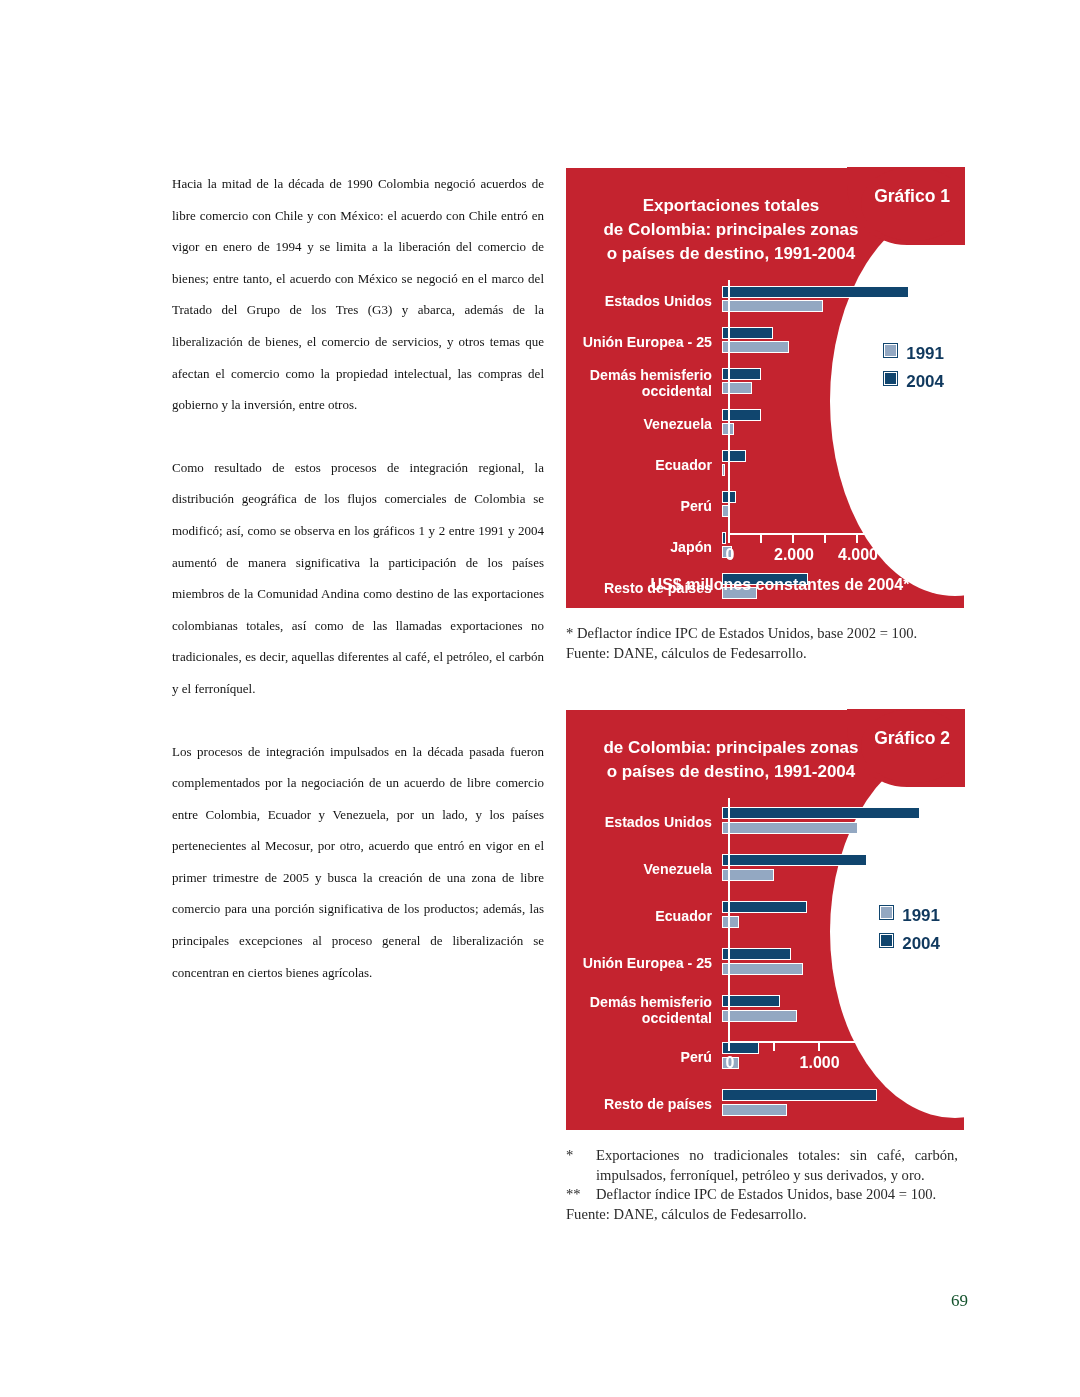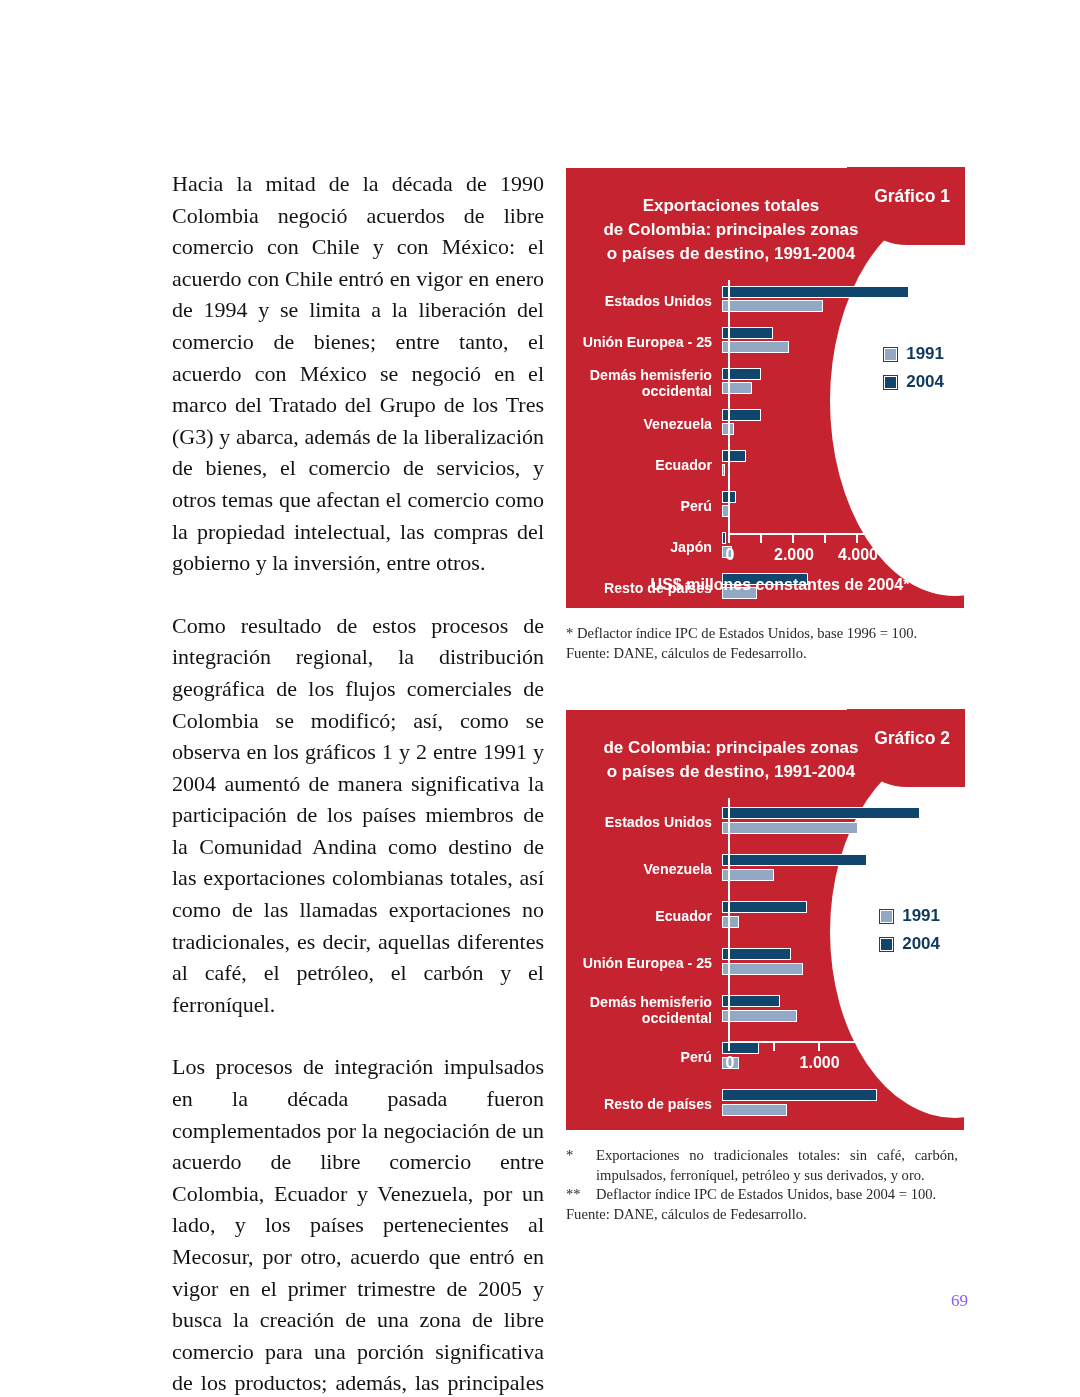--- a/index.html
+++ b/index.html
@@ -8,21 +8,21 @@
     font-family:"Liberation Serif", serif;color:#1a1a1a;
   }
   .page{position:absolute;inset:0;}
 
   
   .text-col{
     position:absolute;left:172px;top:168px;width:372px;
   }
   .para{
     font-family:"Liberation Serif", serif;
-    font-size:22px;line-height:31.6px;
+    font-size:13px;line-height:31.6px;
     text-align:justify;text-justify:inter-word;
     margin:0 0 31px 0;color:#131313;
   }
   .para:last-child{margin-bottom:12px;}
 
   
   .chart-col{position:absolute;left:566px;top:168px;width:400px;}
 
   .panel{
     position:relative;width:398px;
@@ -119,21 +119,21 @@
     font-weight:bold;font-size:16px;color:#ffffff;margin-top:4px;
     padding-left:30px;
   }
 
   
   .legend{
     position:absolute;z-index:6;right:20px;top:176px;
     font-family:"Liberation Sans", sans-serif;
   }
   .panel-2 .legend{top:196px;right:24px;}
-  .legend-item{display:flex;align-items:center;margin-bottom:8px;}
+  .legend-item{display:flex;align-items:flex-start;margin-bottom:8px;}
   .legend-swatch{
     width:13px;height:13px;border:1.5px solid #ffffff;
     outline:1px solid #10456e;margin-right:9px;box-sizing:border-box;
   }
   .legend-swatch.s1991{background:#93a8c2;}
   .legend-swatch.s2004{background:#10456e;}
   .legend-label{font-weight:bold;font-size:17px;color:#10395e;}
 
   
   .footnote{
@@ -141,21 +141,21 @@
     font-size:14.6px;line-height:19.5px;color:#2a2a2a;
     margin:16px 0 0 0;width:392px;
   }
   .fn-row{display:flex;}
   .fn-mark{width:30px;flex:none;}
   .fn-text{flex:1;text-align:justify;}
   .fn-plain{margin-top:0;}
 
   .page-number{
     position:absolute;right:112px;bottom:86px;
-    font-family:"Liberation Serif", serif;font-size:17px;color:#8b5cf6;
+    font-family:"Liberation Serif", serif;font-size:17px;color:#14532d;
   }
 </style>
 </head>
 <body>
 
 <div class="page">
 
   <div class="text-col">
     <p class="para">Hacia la mitad de la década de 1990 Colombia negoció acuerdos de libre comercio con Chile y con México: el acuerdo con Chile entró en vigor en enero de 1994 y se limita a la liberación del comercio de bienes; entre tanto, el acuerdo con México se negoció en el marco del Tratado del Grupo de los Tres (G3) y abarca, además de la liberalización de bienes, el comercio de servicios, y otros temas que afectan el comercio como la propiedad intelectual, las compras del gobierno y la inversión, entre otros.</p>
     <p class="para">Como resultado de estos procesos de integración regional, la distribución geográfica de los flujos comerciales de Colombia se modificó; así, como se observa en los gráficos 1 y 2 entre 1991 y 2004 aumentó de manera significativa la participación de los países miembros de la Comunidad Andina como destino de las exportaciones colombianas totales, así como de las llamadas exportaciones no tradicionales, es decir, aquellas diferentes al café, el petróleo, el carbón y el ferroníquel.</p>
@@ -260,21 +260,21 @@
           <span class="legend-label">1991</span>
         </div>
         <div class="legend-item">
           <span class="legend-swatch s2004"></span>
           <span class="legend-label">2004</span>
         </div>
       </div>
     </div>
 
     <div class="footnote">
-      <div>* Deflactor índice IPC de Estados Unidos, base 1996 = 100.</div>
+      <div>* Deflactor índice IPC de Estados Unidos, base 2002 = 100.</div>
       <div>Fuente: DANE, cálculos de Fedesarrollo.</div>
     </div>
 
     <div class="panel panel-2" style="margin-top:47px;">
       <div class="bite"></div>
       <div class="lobe"></div>
       <div class="graf-tag">Gráfico 2</div>
 
       <div class="panel-title">
         <div>de Colombia: principales zonas</div>

